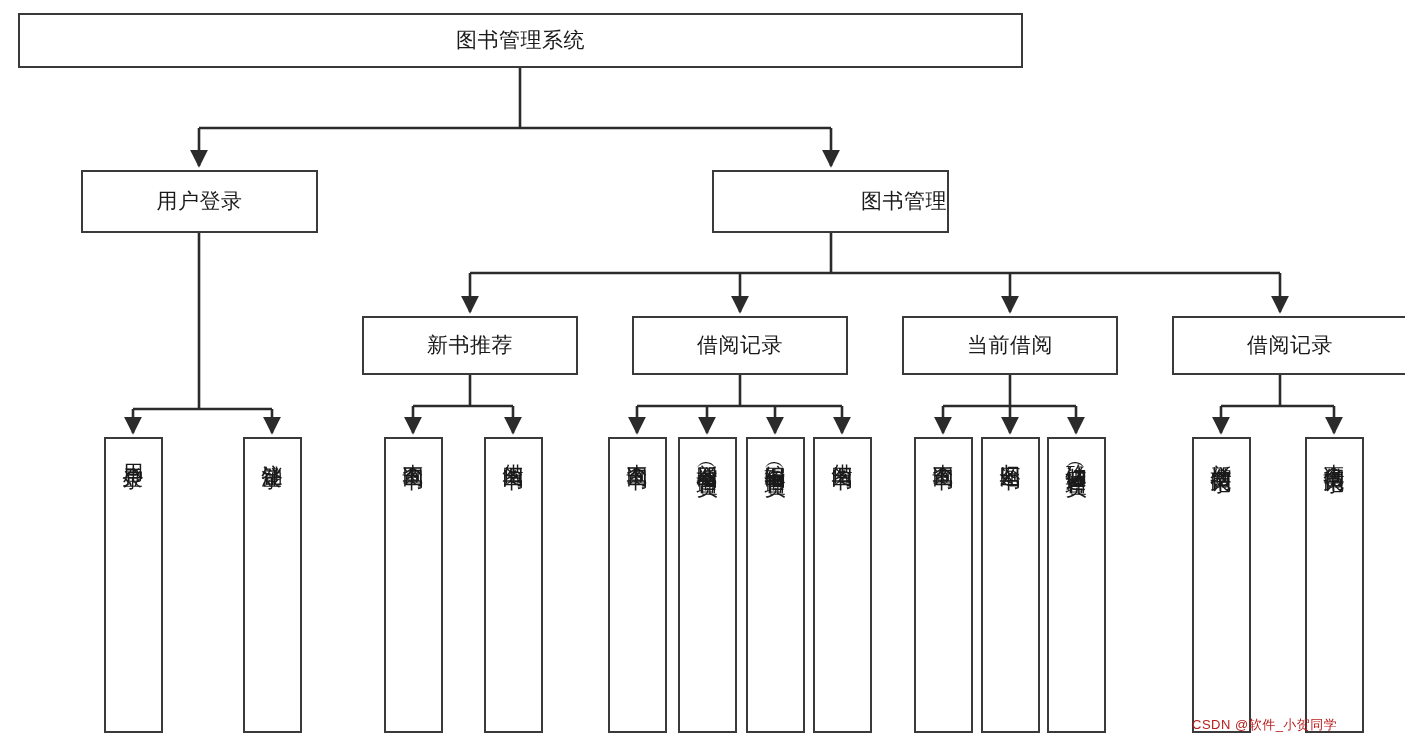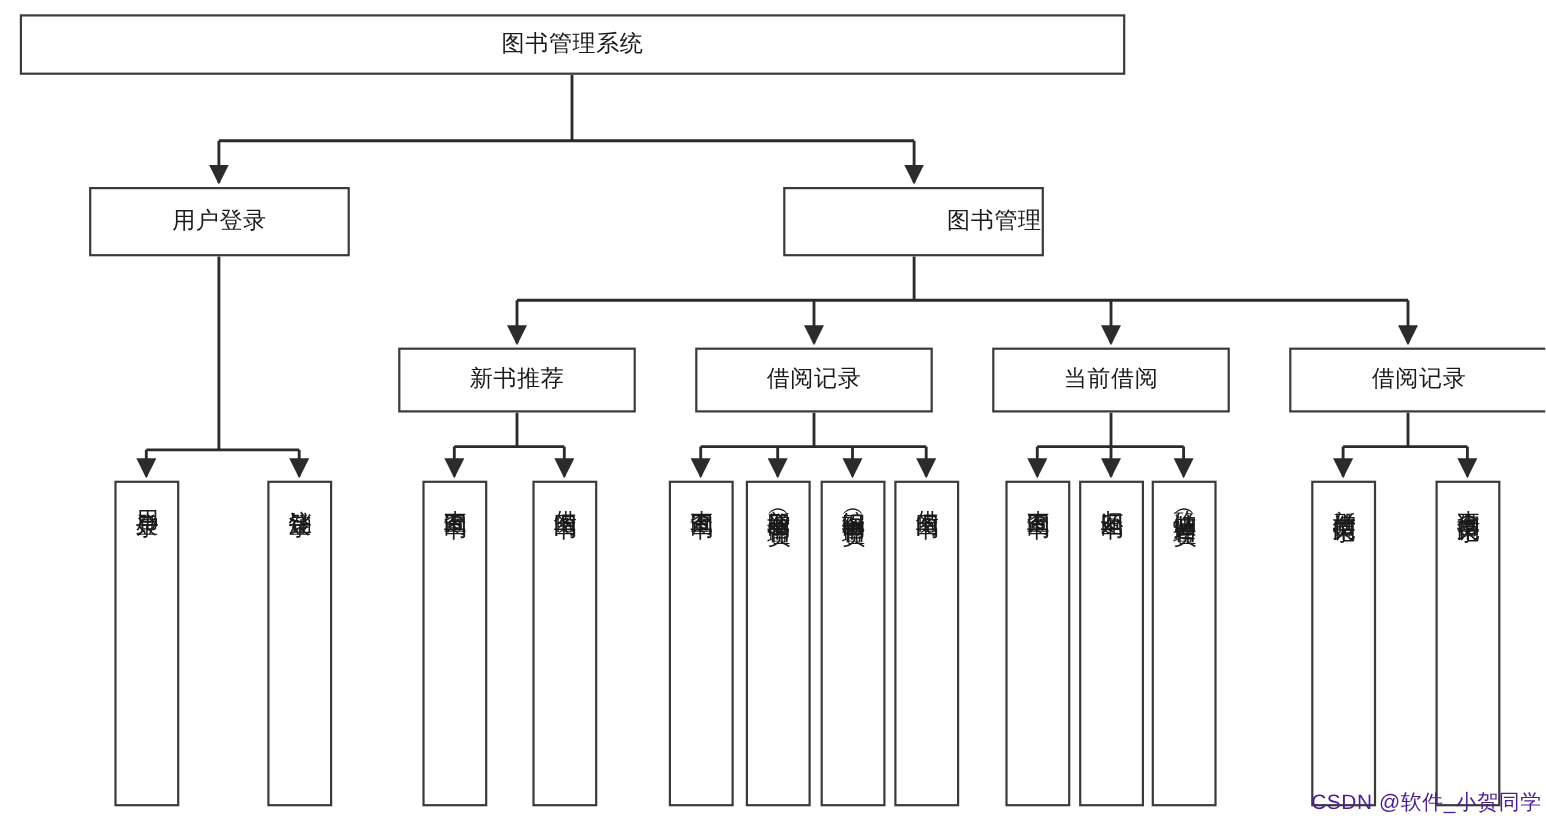--- a/index.html
+++ b/index.html
@@ -50,22 +50,22 @@
   }
   .node.vertical .label {
     writing-mode: vertical-rl;
     text-orientation: upright;
     font-size: 21px;
     letter-spacing: 2px;
     line-height: 1;
   }
   .watermark {
     position: absolute;
-    color: #4c1d95;
-    font-size: 19px;
+    color: #b91c1c;
+    font-size: 13px;
     white-space: nowrap;
     letter-spacing: 0.5px;
   }
 </style>
 </head>
 <body>
 
 <div id="canvas">
 
   <svg class="edges" viewBox="0 0 1405 747" xmlns="http://www.w3.org/2000/svg">

